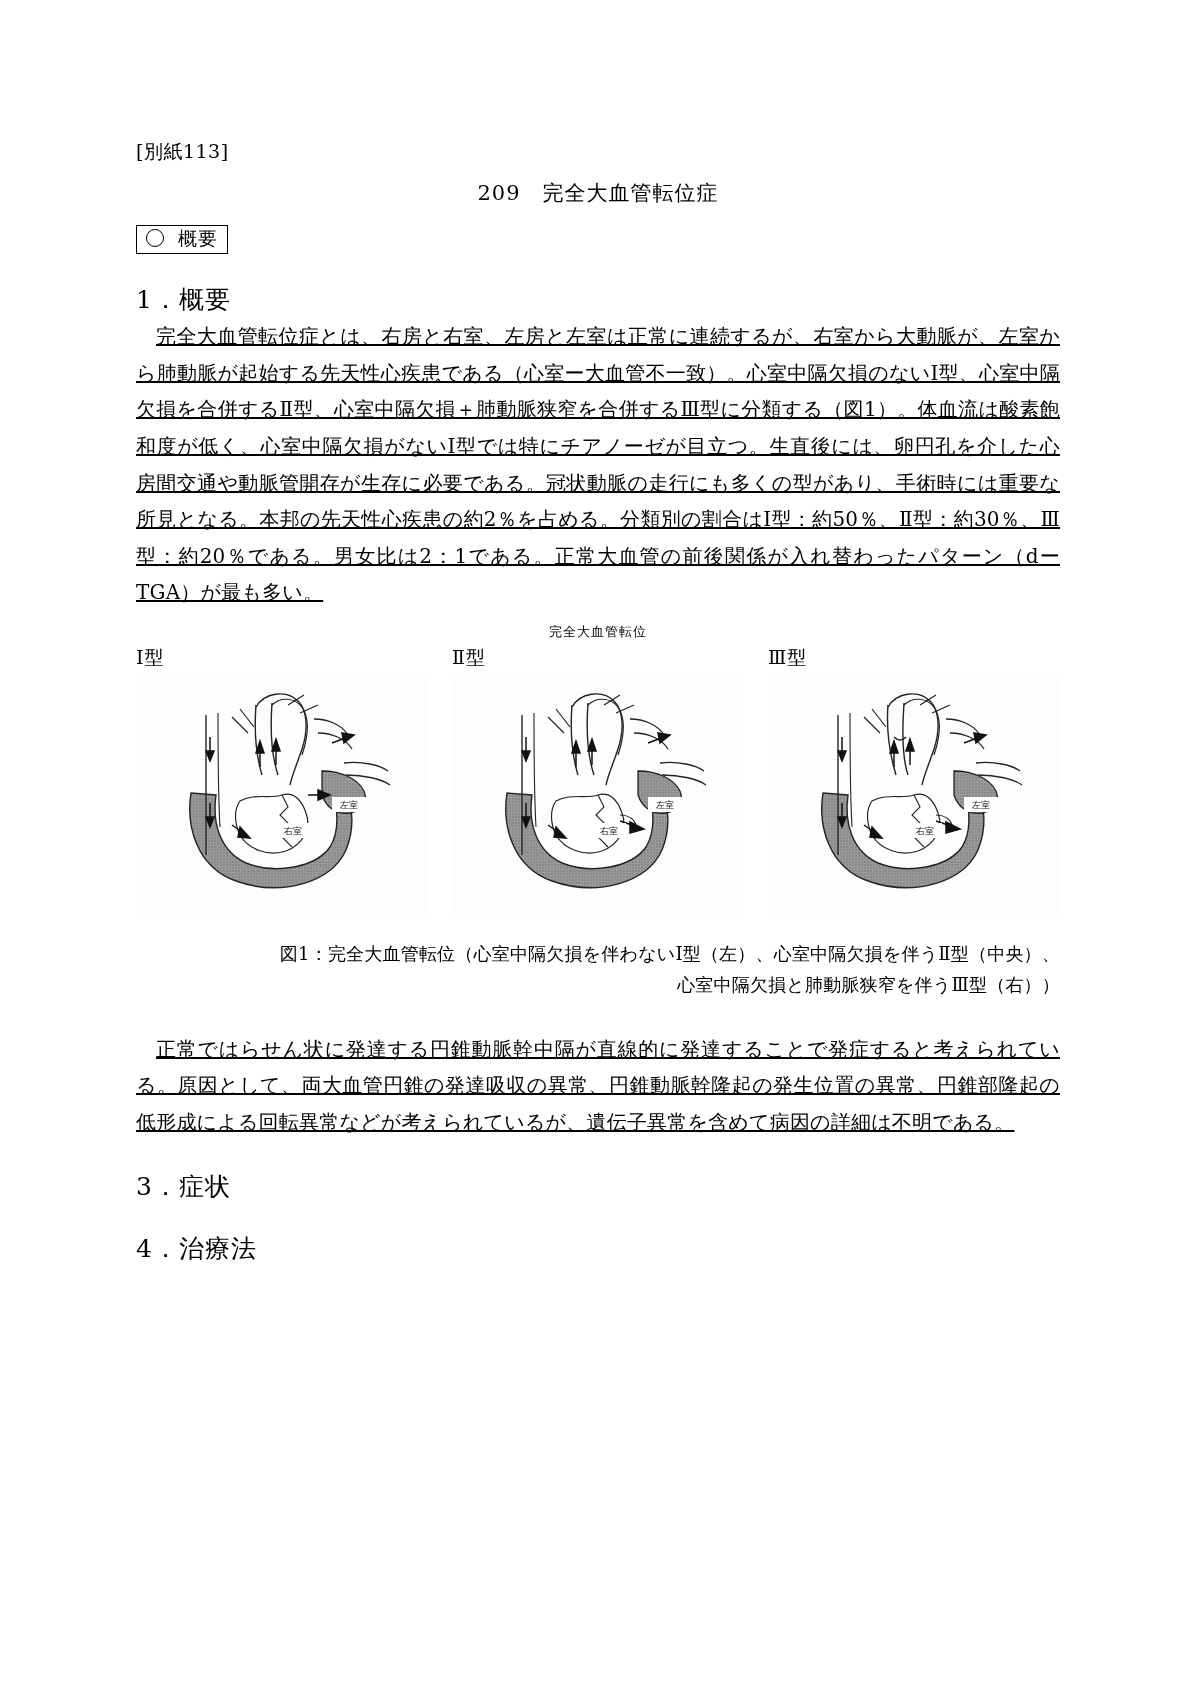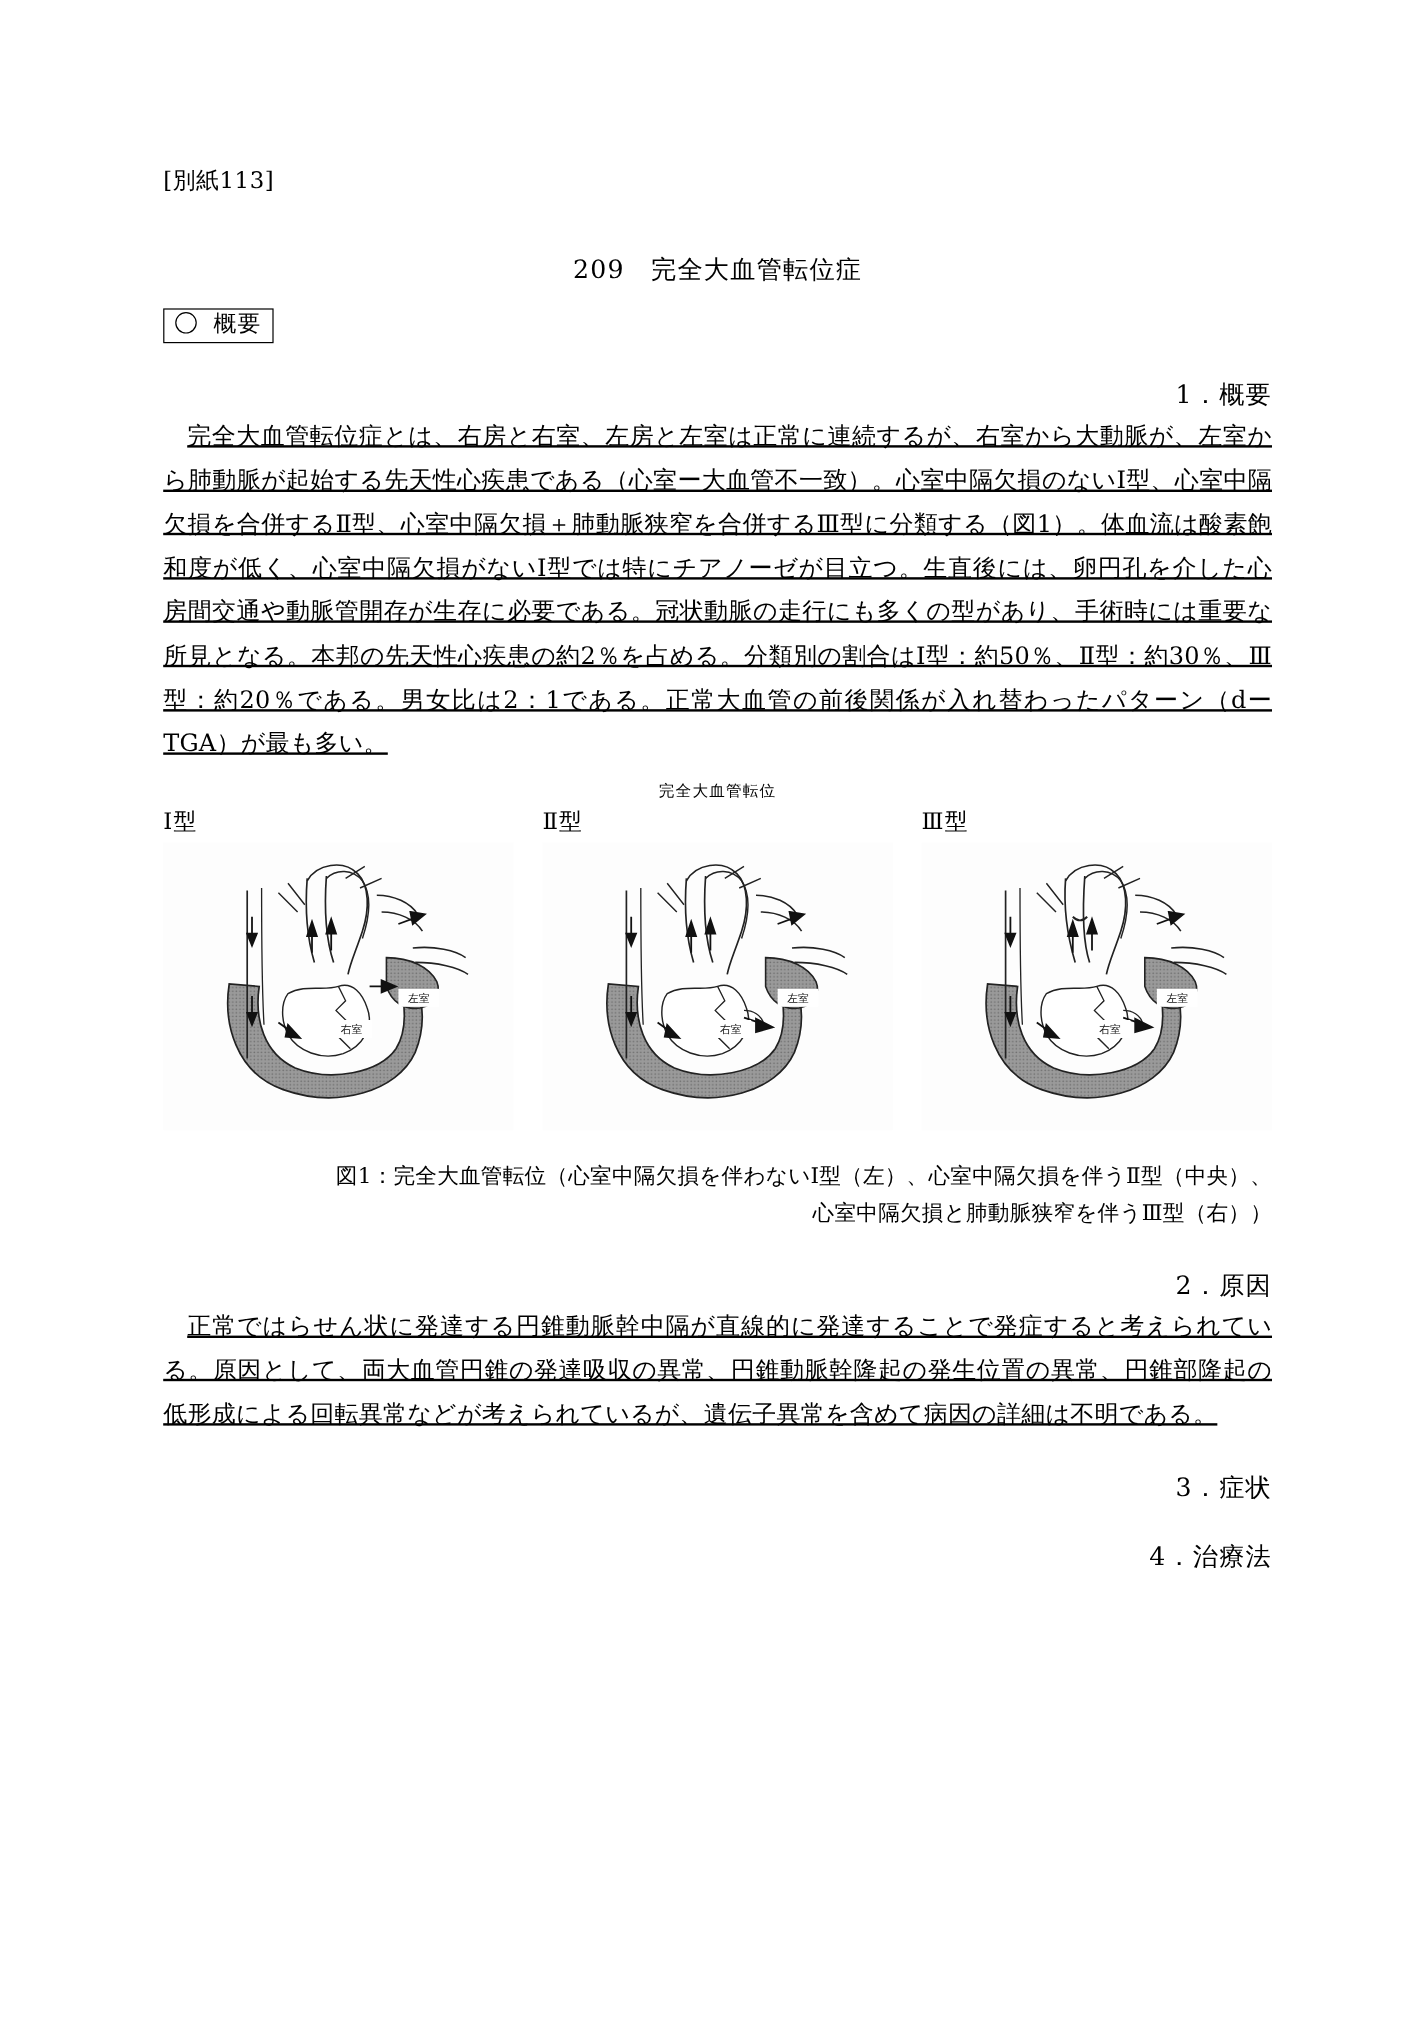--- a/index.html
+++ b/index.html
@@ -29,21 +29,21 @@
   
   .doc-header {
     margin-top: 140px;
     font-size: 19px;
     letter-spacing: 0.5px;
     line-height: 1.2;
   }
 
   
   .doc-title {
-    margin-top: 48px;
+    margin-top: 16px;
     text-align: center;
     font-size: 21px;
     letter-spacing: 1px;
   }
 
   
   .boxed-label-wrap {
     margin-top: 18px;
   }
   .boxed-label {
@@ -62,25 +62,24 @@
     border-radius: 50%;
     vertical-align: -2px;
     margin-right: 14px;
   }
 
   
   .section {
     margin-top: 30px;
   }
   .section-heading {
-    font-size: 21px;
+    font-size: 25px;
     letter-spacing: 1px;
     line-height: 1.3;
     margin-bottom: 2px;
-    text-align: right;
   }
   .section-body {
     font-size: 20px;
     line-height: 1.83;
     text-align: justify;
     text-justify: inter-character;
     letter-spacing: 0.2px;
     text-indent: 1em;
     white-space: normal;
     text-decoration: underline;
@@ -336,21 +335,20 @@
 
       </div>
 
       <div class="figure-caption">
         <span>図1：完全大血管転位（心室中隔欠損を伴わないⅠ型（左）、心室中隔欠損を伴うⅡ型（中央）、</span>
         <span class="cap-line2">心室中隔欠損と肺動脈狭窄を伴うⅢ型（右））</span>
       </div>
     </div>
 
     <div class="section">
-      <div class="section-heading">2．原因</div>
       <div class="section-body">正常ではらせん状に発達する円錐動脈幹中隔が直線的に発達することで発症すると考えられている。原因として、両大血管円錐の発達吸収の異常、円錐動脈幹隆起の発生位置の異常、円錐部隆起の低形成による回転異常などが考えられているが、遺伝子異常を含めて病因の詳細は不明である。</div>
     </div>
 
     <div class="section">
       <div class="section-heading">3．症状</div>
     </div>
 
     <div class="section">
       <div class="section-heading">4．治療法</div>
     </div>

